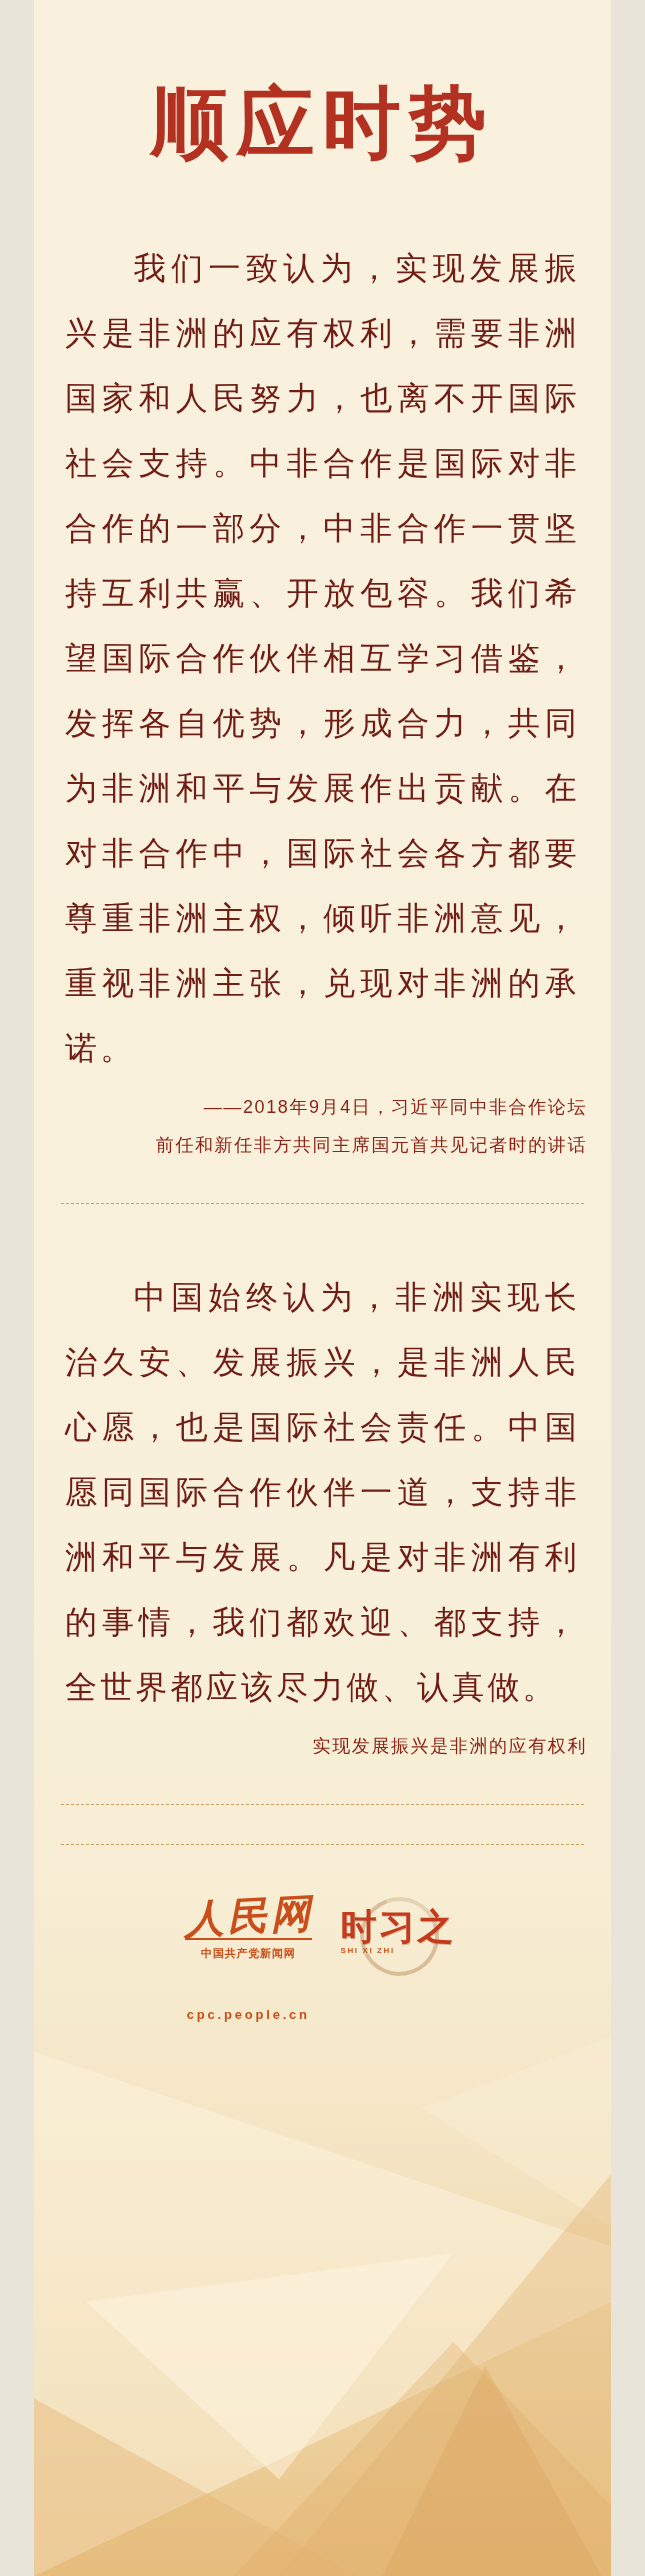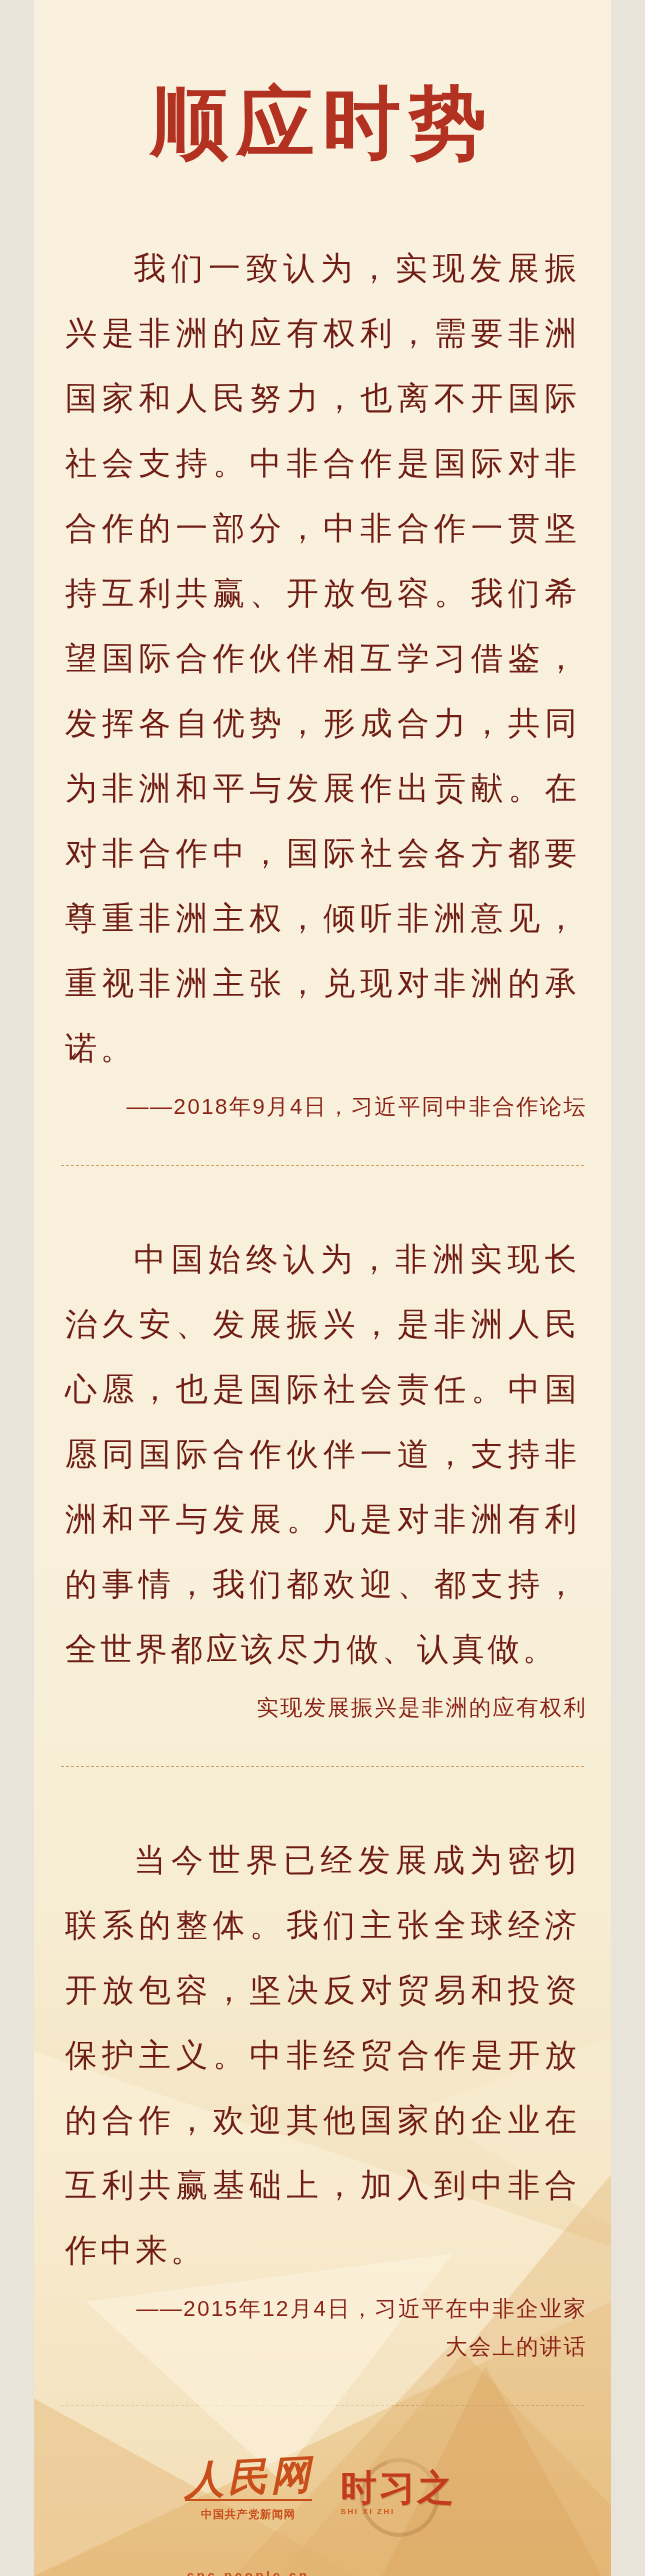--- a/index.html
+++ b/index.html
@@ -27,21 +27,21 @@
   .title { position:relative; padding-top:74px; text-align:center;
     font-family:"DejaVu Serif","Liberation Serif",serif; font-weight:bold;
     font-size:78px; line-height:97px; letter-spacing:8px; color:#b23120; }
   .title div { white-space:nowrap; }
 
   .quote { position:relative; padding:0 24px; }
   .quote .body {
     margin:7px; color:#6f1d15; font-size:32px; line-height:65px;
     letter-spacing:3.2px; text-align:justify; text-indent:2.15em; }
   .quote .attr {
-    margin:0; color:#8b2418; font-size:22px; line-height:38px;
+    margin:0; color:#8b2418; font-size:18px; line-height:38px;
     letter-spacing:1.6px; text-align:right; }
   .q1 { margin-top:65px; }
   .q2 { margin-top:61px; }
   .q3 { margin-top:61px; }
 
   .divider { margin:39px 27.4px 0 27.4px; border:0; border-top:1.6px dashed #cfa263; height:0; }
 
   .footer { position:relative; margin-top:50px; display:flex; justify-content:center;
     align-items:flex-start; gap:27.4px; }
   .logo-people { text-align:center; color:#c84e1b; position:relative; z-index:2; }
@@ -80,41 +80,35 @@
   </div>
 
   <div class="title">
     <div>顺应时势</div>
   </div>
 
   <section class="quote q1">
     <p class="body">我们一致认为，实现发展振兴是非洲的应有权利，需要非洲国家和人民努力，也离不开国际社会支持。中非合作是国际对非合作的一部分，中非合作一贯坚持互利共赢、开放包容。我们希望国际合作伙伴相互学习借鉴，发挥各自优势，形成合力，共同为非洲和平与发展作出贡献。在对非合作中，国际社会各方都要尊重非洲主权，倾听非洲意见，重视非洲主张，兑现对非洲的承诺。</p>
     <p class="attr">
       <span style="display:block">——2018年9月4日，习近平同中非合作论坛</span>
+      <span style="display:block">前任和新任非方共同主席国元首共见记者时的讲话</span>
     </p>
   </section>
 
   <hr class="divider">
 
   <section class="quote q2">
     <p class="body">中国始终认为，非洲实现长治久安、发展振兴，是非洲人民心愿，也是国际社会责任。中国愿同国际合作伙伴一道，支持非洲和平与发展。凡是对非洲有利的事情，我们都欢迎、都支持，全世界都应该尽力做、认真做。</p>
     <p class="attr">
       <span style="display:block">实现发展振兴是非洲的应有权利</span>
     </p>
   </section>
 
   <hr class="divider">
 
-  <section class="quote q3">
-    <p class="body">当今世界已经发展成为密切联系的整体。我们主张全球经济开放包容，坚决反对贸易和投资保护主义。中非经贸合作是开放的合作，欢迎其他国家的企业在互利共赢基础上，加入到中非合作中来。</p>
-    <p class="attr">
-      <span style="display:block">——2015年12月4日，习近平在中非企业家</span>
-      <span style="display:block">大会上的讲话</span>
-    </p>
-  </section>
 
   <hr class="divider">
 
   <div class="footer">
     <div class="logo-people">
       <div class="script">人民网</div>
       <div class="rule"></div>
       <div class="site">中国共产党新闻网</div>
       <div class="domain">cpc.people.cn</div>
     </div>

